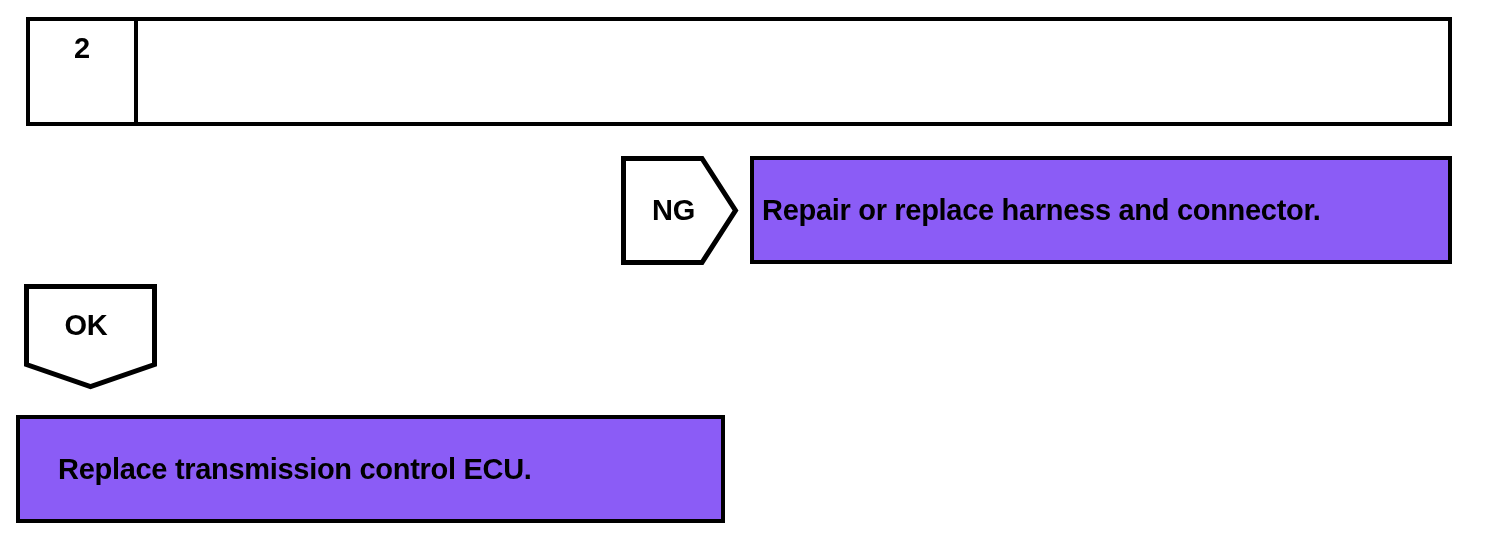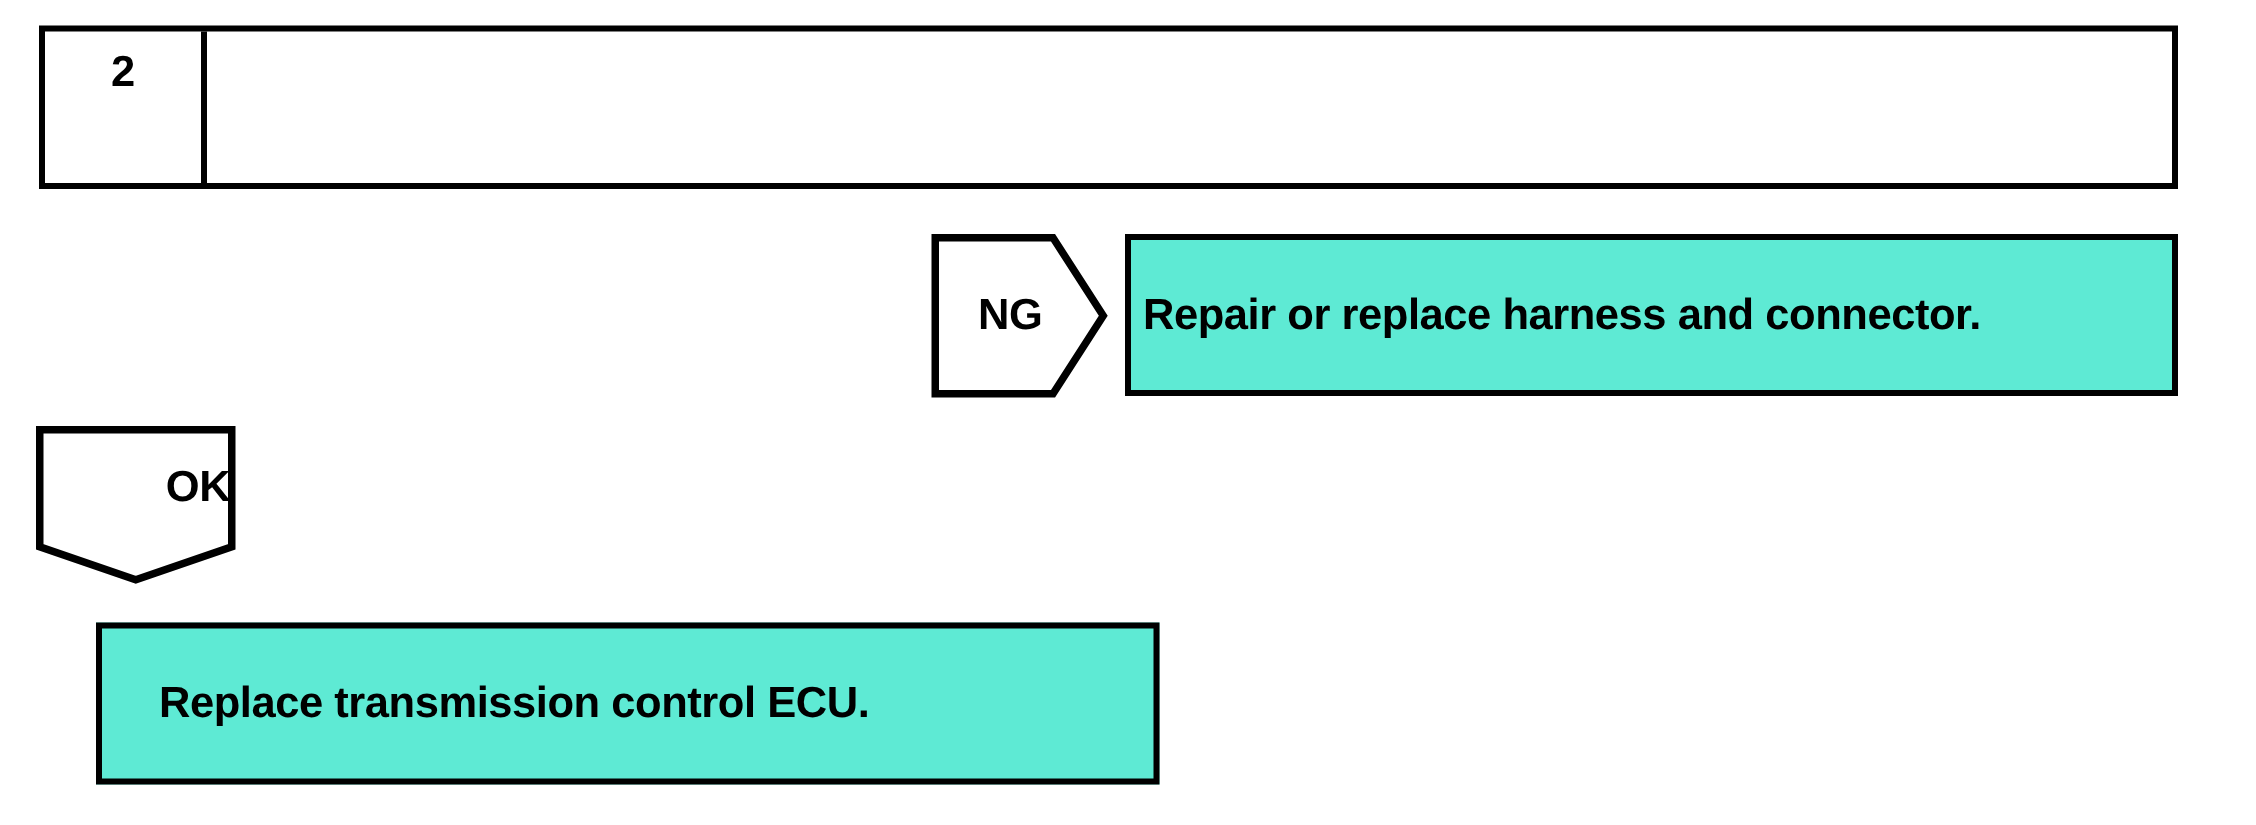--- a/index.html
+++ b/index.html
@@ -40,37 +40,36 @@
   .step-text-cell {
     flex: 1 1 auto;
     padding: 11px 18px 0 13px;
     line-height: 33px;
   }
 
   
   .action-box {
     position: absolute;
     border: 4px solid #000;
-    background: #5eead4;
+    background: #8b5cf6;
     display: flex;
     align-items: center;
     line-height: 33px;
   }
   .repair-box {
     left: 750px; top: 156px;
     width: 702px; height: 108px;
     padding-left: 8px;
     padding-right: 10px;
   }
   .replace-box {
     left: 16px; top: 415px;
     width: 709px; height: 108px;
     padding-left: 38px;
     padding-right: 10px;
-    margin-left: 48px;
   }
 
   
   .pentagon {
     position: absolute;
   }
   .pentagon svg {
     position: absolute;
     left: 0; top: 0;
     display: block;
@@ -78,21 +77,21 @@
   }
   .pentagon .pent-label {
     position: absolute;
     display: flex;
     align-items: center;
     justify-content: center;
   }
   .ng-pentagon { left: 621px; top: 156px; width: 117px; height: 109px; }
   .ng-pentagon .pent-label { left: 0; top: 0; width: 105px; height: 109px; }
   .ok-pentagon { left: 24px; top: 284px; width: 133px; height: 105px; }
-  .ok-pentagon .pent-label { left: 0; top: 0; width: 124px; height: 83px; margin-left: 46px; }
+  .ok-pentagon .pent-label { left: 0; top: 0; width: 124px; height: 83px; }
 </style>
 </head>
 <body>
 
 <div class="canvas">
 
   <div class="step-box">
     <div class="step-number-cell">2</div>
   </div>
 

